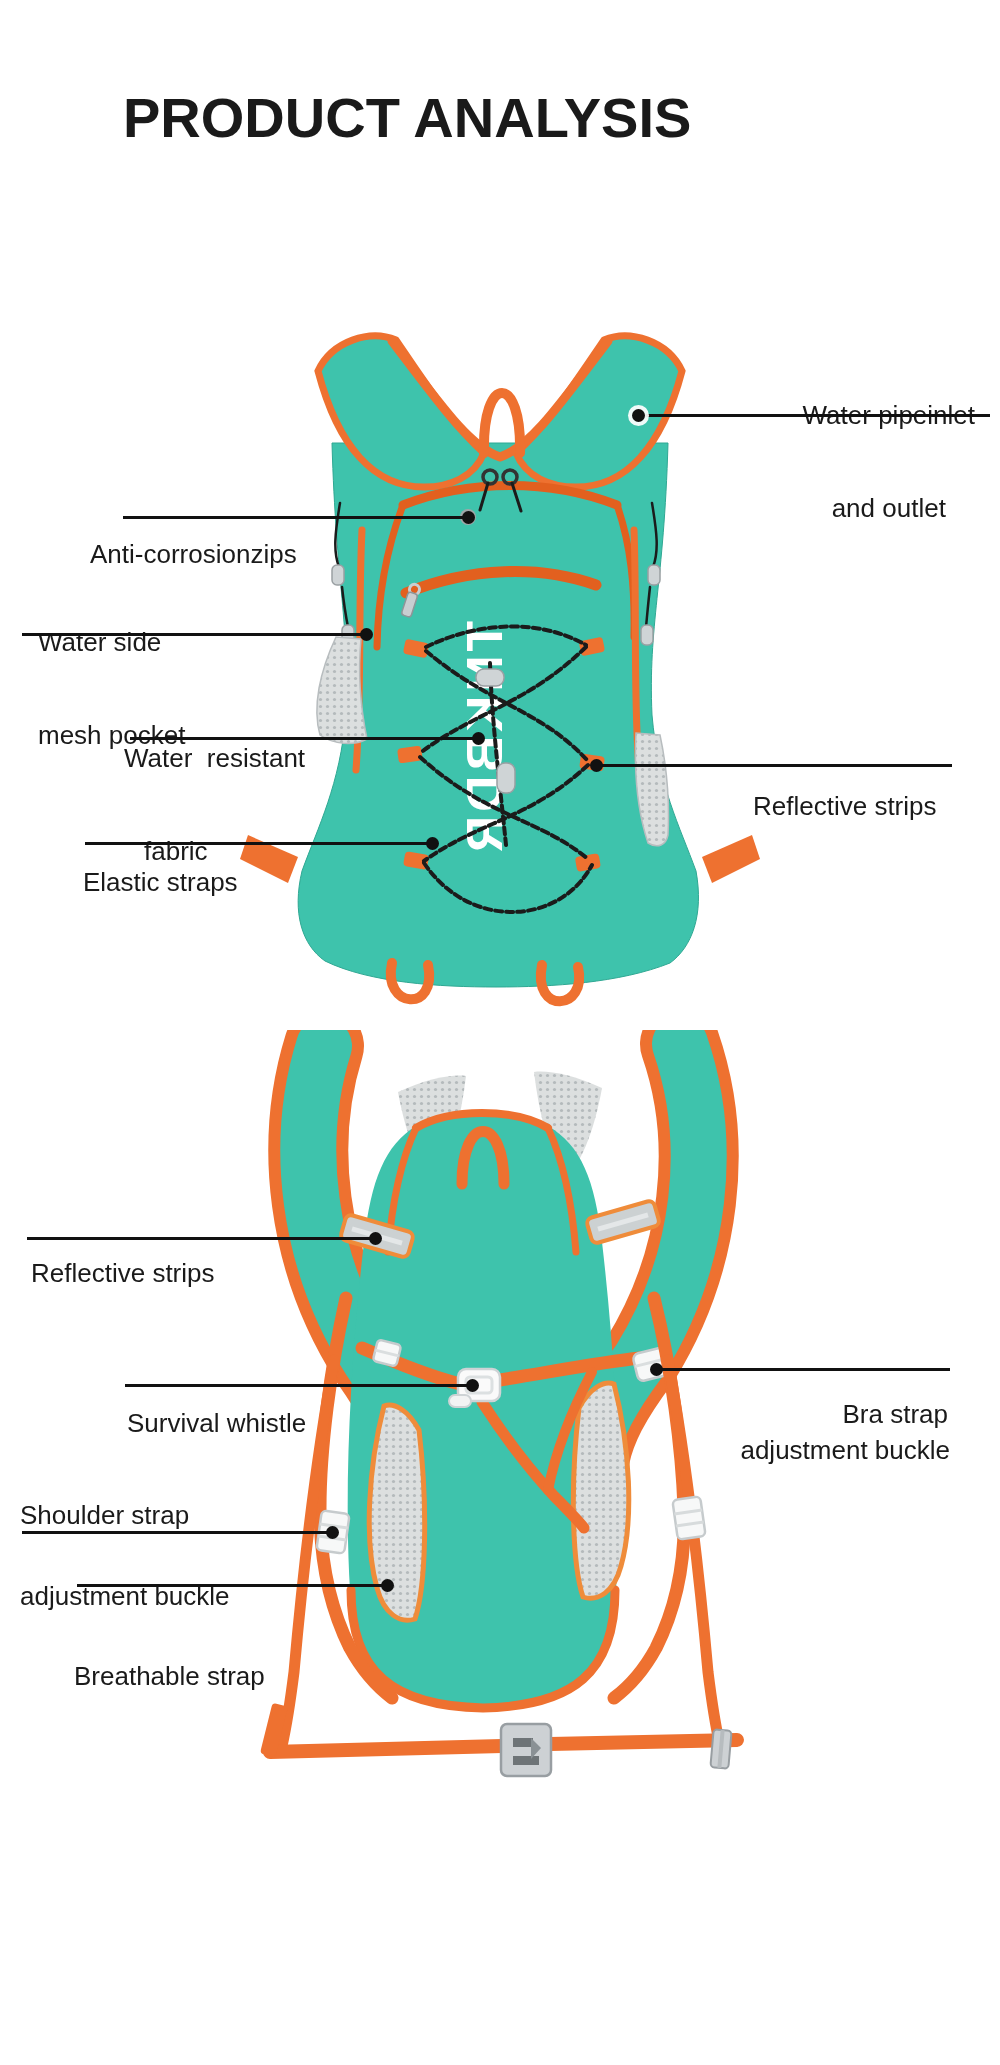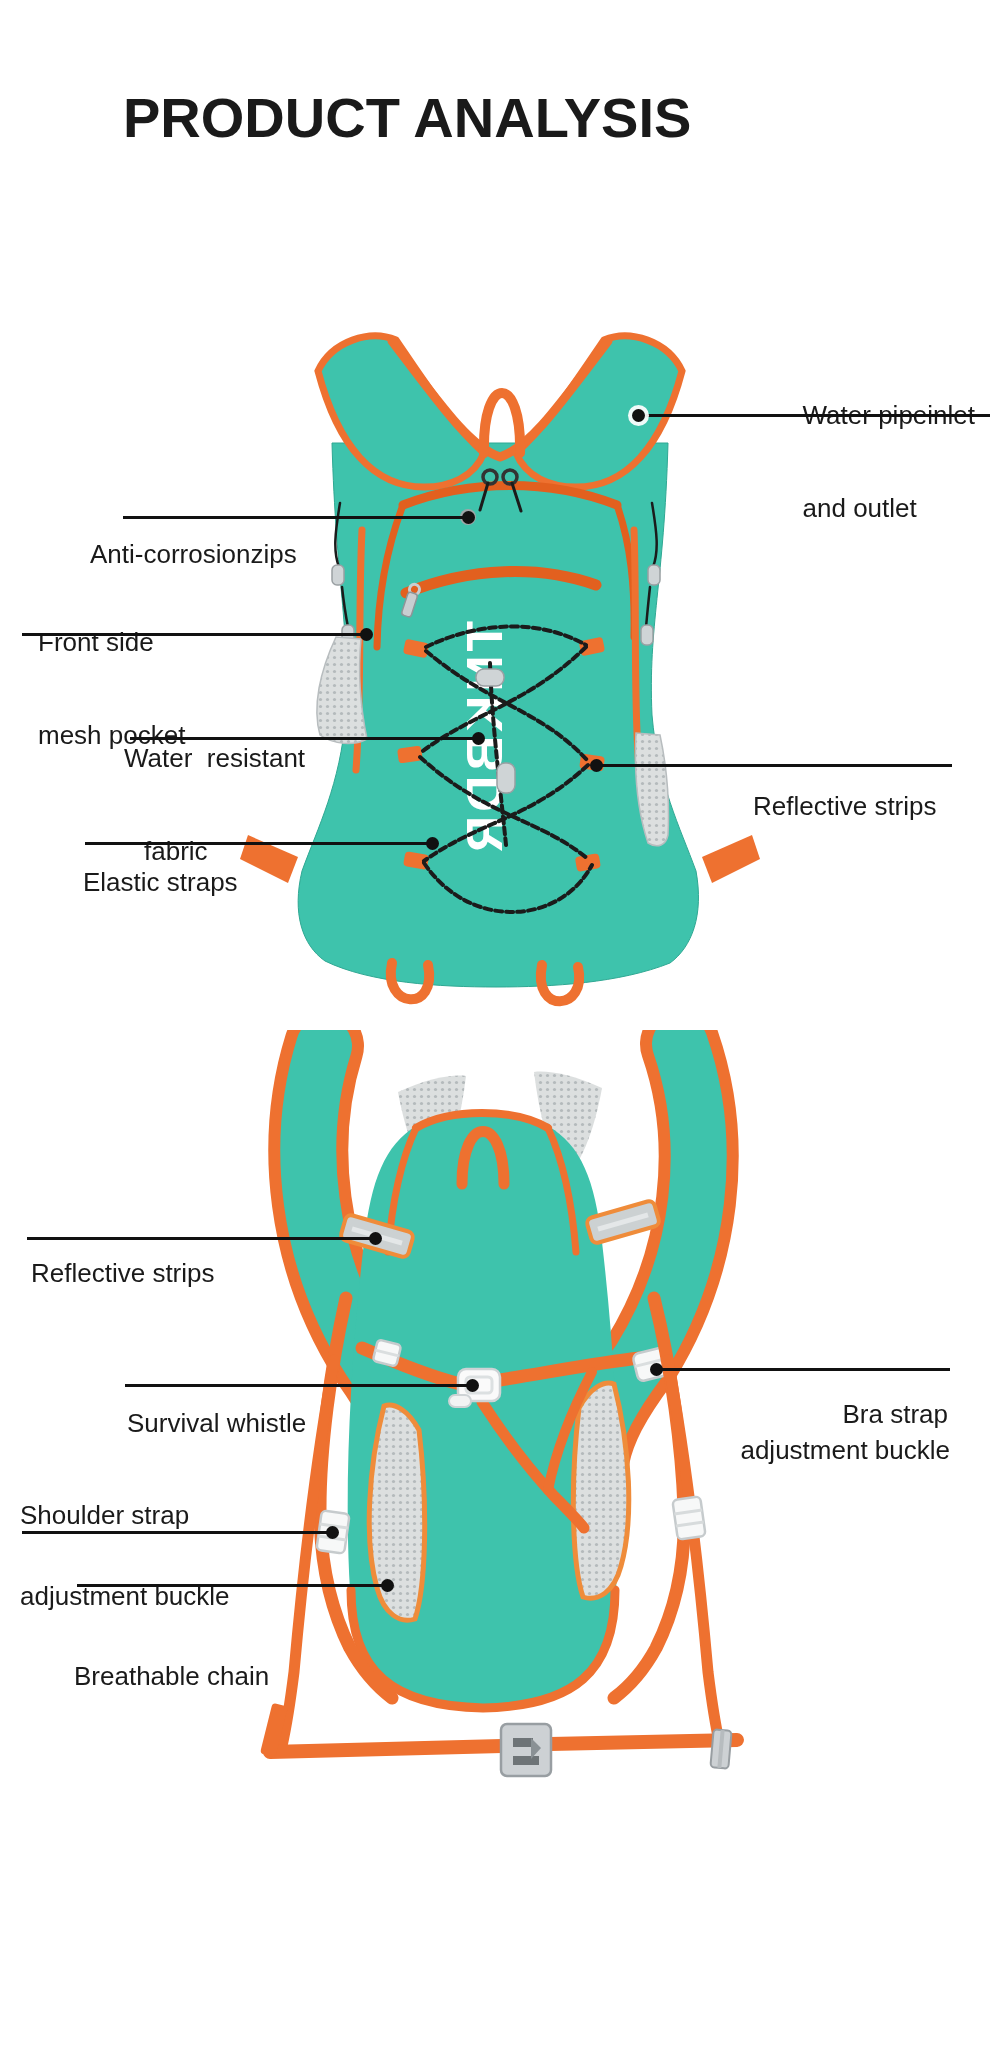--- a/index.html
+++ b/index.html
@@ -3,21 +3,21 @@
 <meta charset="utf-8">
 <style>
   html,body{margin:0;padding:0;background:#fff;}
   #page{position:relative;width:1000px;height:2065px;background:#ffffff;overflow:hidden;
         font-family:"Liberation Sans",sans-serif;color:var(--text);}
   :root{--teal:#3EC3AC;--teal-dark:#2EA893;--orange:#EE7130;--orange-dark:#E2601F;
         --mesh:#D9DCDC;--reflective:#CCD1D2;--silver:#CDD1D4;--ink:#111111;--text:#1A1A1A;}
   .title{position:absolute;left:100px;top:90px;font-size:56px;font-weight:700;
          letter-spacing:0px;line-height:1;white-space:pre;color:var(--text);margin-left:23px;}
   .co-text{position:absolute;font-size:26px;line-height:31px;white-space:pre;color:var(--text);}
-  .co-text.right{text-align:left;}
+  .co-text.right{text-align:center;}
   .co-text.tight{line-height:27px;}
   .co-line{position:absolute;height:3px;background:var(--ink);}
   .co-dot{position:absolute;width:13px;height:13px;border-radius:50%;background:var(--ink);}
   .co-dot.halo{box-shadow:0 0 0 4px rgba(255,255,255,0.92);}
   .ind8{margin-left:20px;}
   svg{position:absolute;display:block;}
   .f-teal{fill:var(--teal);}
   .f-or{fill:var(--orange);}
   .s-or{stroke:var(--orange);fill:none;stroke-linecap:round;stroke-linejoin:round;}
   .s-ord{stroke:var(--orange-dark);fill:none;stroke-linecap:round;stroke-linejoin:round;}
@@ -262,21 +262,21 @@
   <div>
     <div class="co-text" style="top:477px;left:90px;">
       <div>Anti-corrosionzips</div>
     </div>
     <div class="co-line" style="left:123px;top:516px;width:345px;"></div>
     <div class="co-dot" style="left:462px;top:511px;"></div>
   </div>
 
   <div>
     <div class="co-text" style="top:565px;left:38px;">
-      <div>Front side</div>
+      <div>Water side</div>
       <div>mesh pocket</div>
     </div>
     <div class="co-line" style="left:22px;top:633px;width:345px;"></div>
     <div class="co-dot" style="left:360px;top:628px;"></div>
   </div>
 
   <div>
     <div class="co-text" style="top:681px;left:124px;">
       <div>Water  resistant</div>
       <div class="ind8">fabric</div>
@@ -334,17 +334,17 @@
       <div>adjustment buckle</div>
     </div>
     <div class="co-line" style="left:22px;top:1531px;width:311px;"></div>
     <div class="co-dot" style="left:326px;top:1526px;"></div>
   </div>
 
   <div>
     <div class="co-line" style="left:77px;top:1584px;width:313px;"></div>
     <div class="co-dot" style="left:381px;top:1579px;"></div>
     <div class="co-text" style="top:1599px;left:74px;">
-      <div>Breathable chain</div>
+      <div>Breathable strap</div>
     </div>
   </div>
 
 </div>
 
 </body></html>

